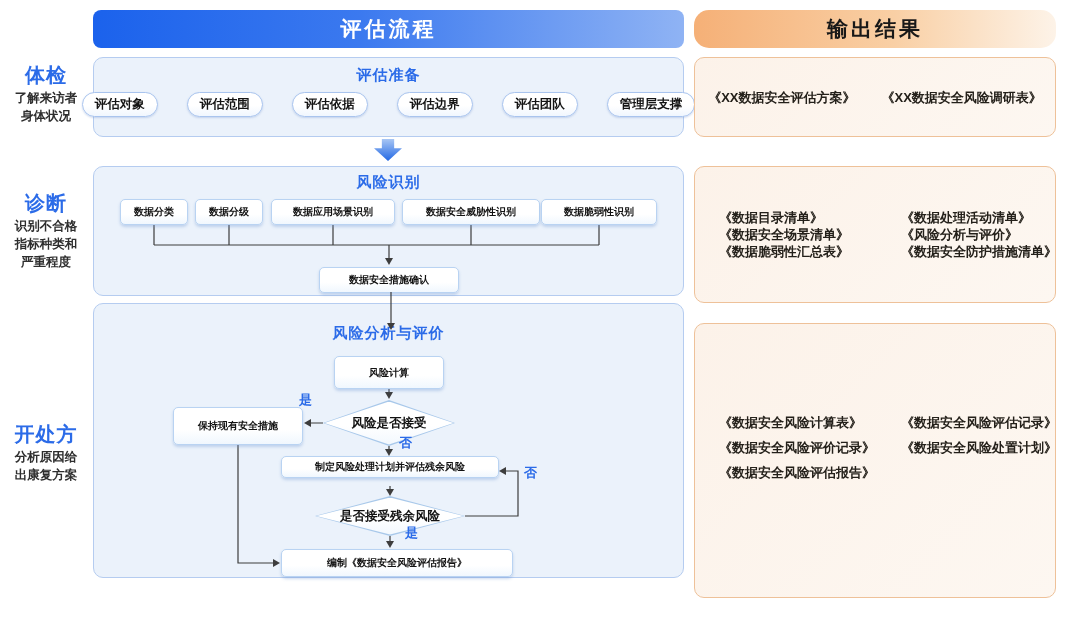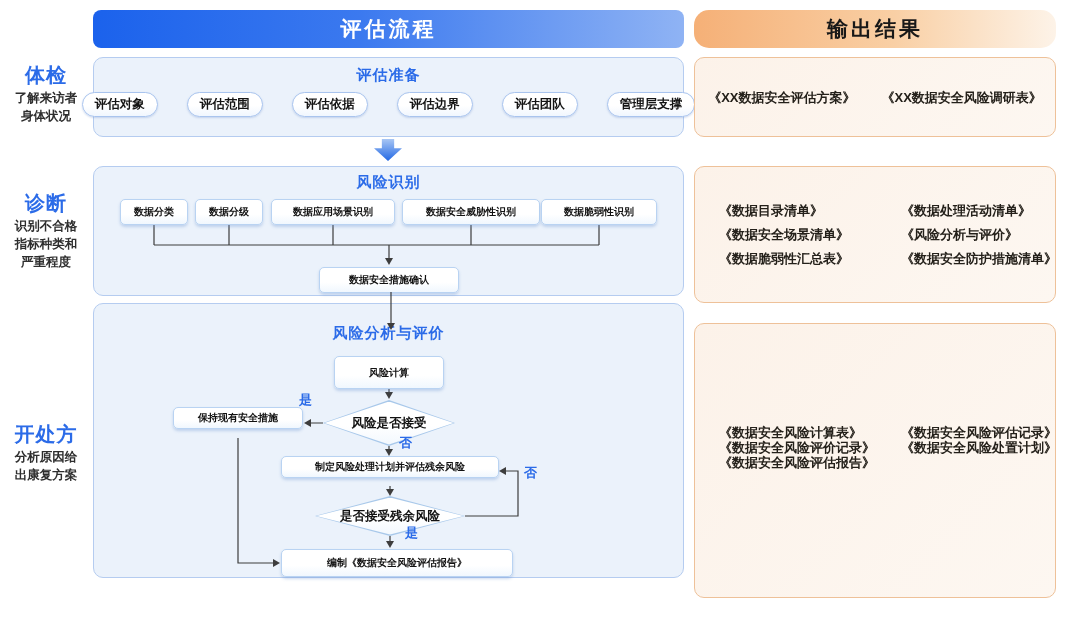--- a/index.html
+++ b/index.html
@@ -54,21 +54,21 @@
   svg.wire { position:absolute; left:0; top:0; pointer-events:none; }
   svg.wire path { stroke:#3d3d3d; stroke-width:1.2; fill:none; }
   svg.wire polygon { fill:#3d3d3d; }
   
   .big-arrow { position:absolute; left:374px; top:139px; width:28px; height:22px;
                background:linear-gradient(180deg,#A8C6F4 0%,#2268E4 100%);
                clip-path:polygon(28% 0,72% 0,72% 42%,100% 42%,50% 100%,0 42%,28% 42%); }
   
   .out-row { display:flex; height:100%; align-items:center; justify-content:center; gap:26px; }
   .out-grid { display:grid; grid-template-columns:182px auto; height:100%;
-              align-content:center; row-gap:11px; padding-left:24px; }
+              align-content:center; row-gap:4px; padding-left:24px; }
   .out-item { font-size:13px; font-weight:700; color:#24201a; white-space:nowrap; line-height:1; }
 </style>
 </head>
 <body>
 
 <div class="canvas">
 
   <div class="stage" style="top:62px">
     <div class="stage-title">体检</div>
     <div class="stage-desc">了解来访者
@@ -130,21 +130,21 @@
     </svg>
     <div class="sec-title" style="top:20px">风险分析与评价</div>
     <div class="node" style="left:240px;top:52px;width:110px;height:33px">风险计算</div>
 
     <div class="diamond" style="left:229px;top:96px;width:132px;height:46px">
       <div class="d-bg"></div>
       <div class="d-fg"></div>
       <div class="d-label">风险是否接受</div>
     </div>
 
-    <div class="node" style="left:79px;top:103px;width:130px;height:22px">保持现有安全措施</div>
+    <div class="node" style="left:79px;top:103px;width:130px;height:38px">保持现有安全措施</div>
     <div class="lbl" style="left:205px;top:87px">是</div>
     <div class="lbl" style="left:305px;top:130px">否</div>
 
     <div class="node" style="left:187px;top:152px;width:218px;height:22px">制定风险处理计划并评估残余风险</div>
     <div class="lbl" style="left:430px;top:160px">否</div>
 
     <div class="diamond" style="left:221px;top:192px;width:150px;height:40px">
       <div class="d-bg"></div>
       <div class="d-fg"></div>
       <div class="d-label">是否接受残余风险</div>
@@ -171,21 +171,21 @@
       <span class="out-item">《数据目录清单》</span>
       <span class="out-item">《数据处理活动清单》</span>
       <span class="out-item">《数据安全场景清单》</span>
       <span class="out-item">《风险分析与评价》</span>
       <span class="out-item">《数据脆弱性汇总表》</span>
       <span class="out-item">《数据安全防护措施清单》</span>
     </div>
   </div>
 
   <div class="panel-orange" style="left:694px;top:323px;width:362px;height:275px">
-    <div class="out-grid" style="row-gap:2px;padding-bottom:26px">
+    <div class="out-grid" style="row-gap:12px;padding-bottom:26px">
       <span class="out-item">《数据安全风险计算表》</span>
       <span class="out-item">《数据安全风险评估记录》</span>
       <span class="out-item">《数据安全风险评价记录》</span>
       <span class="out-item">《数据安全风险处置计划》</span>
       <span class="out-item">《数据安全风险评估报告》</span>
       <span class="out-item"></span>
     </div>
   </div>
 
 </div>

